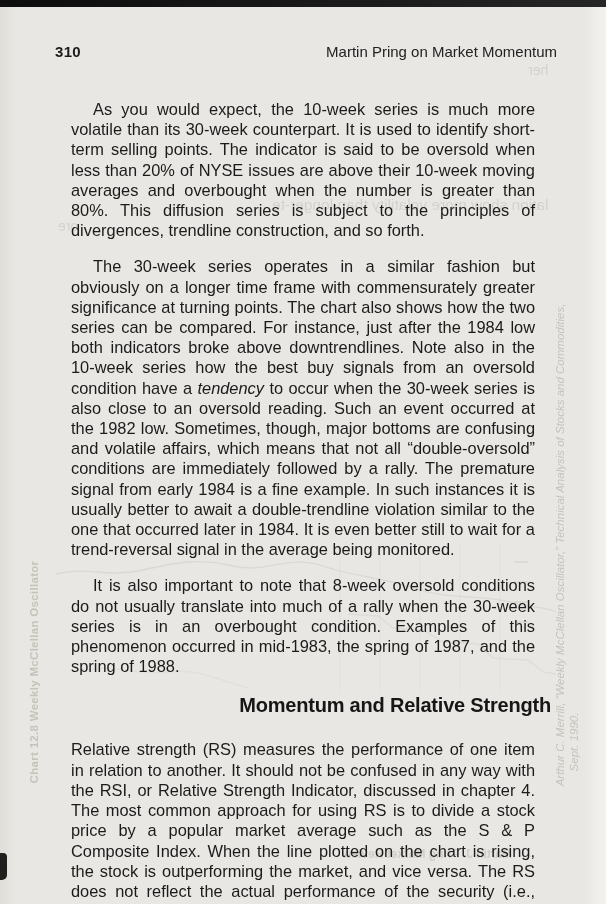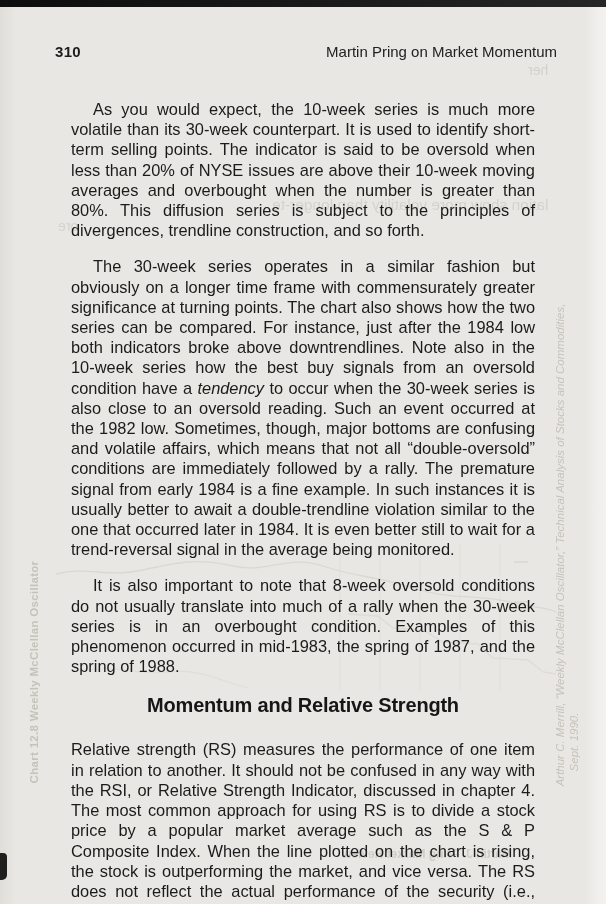--- a/index.html
+++ b/index.html
@@ -38,21 +38,21 @@
     position: absolute; top: 83px; left: 55px; width: 496px;
     font-size: 16.4px; line-height: 20.2px; text-align: justify;
     color: #1b1b1b;
   }
   .body-text p { margin: 16px; }
   .body-text p.indent { text-indent: 22px; }
   .italic { font-style: italic; }
   h2.section-heading {
     margin: 17px 0 22px 0;
     font-size: 20px; font-weight: 700; letter-spacing: -0.2px;
-    text-align: center; text-indent: 0; line-height: 24px; color: #161616;
+    text-align: right; text-indent: 0; line-height: 24px; color: #161616;
   }
   
   .ghost { position: absolute; color: #9b998f; pointer-events: none; }
   .mirrored { transform: scaleX(-1); }
   .ghost-snippet-1 { top: 62px; right: 58px; font-size: 14px; opacity: .28; }
   .ghost-snippet-2 { top: 196px; right: 57px; font-size: 15.5px; opacity: .26; white-space: nowrap; }
   .ghost-snippet-3 { top: 218px; left: 58px; font-size: 14px; opacity: .25; }
   .ghost-footer {
     top: 847px; right: 94px; font-size: 12px; font-weight: 700;
     opacity: .33; transform: scaleX(-1); white-space: nowrap;

